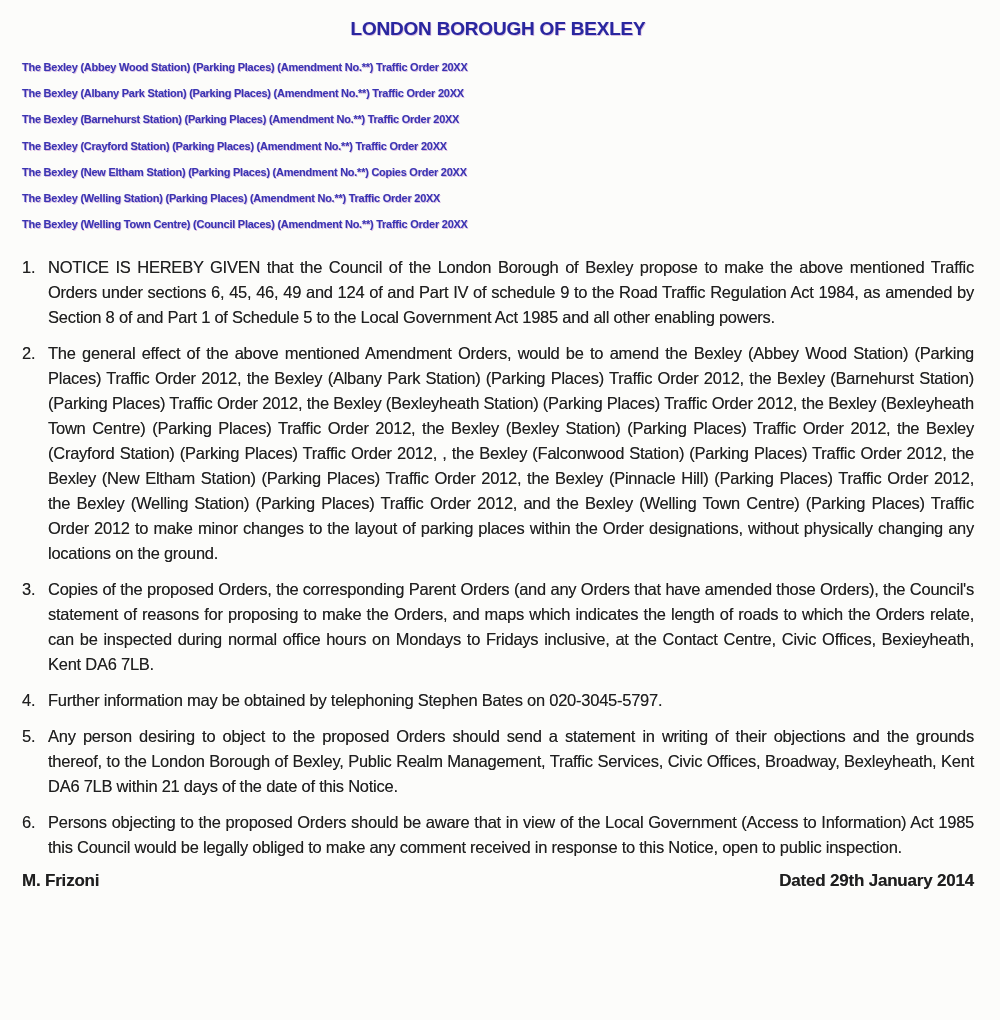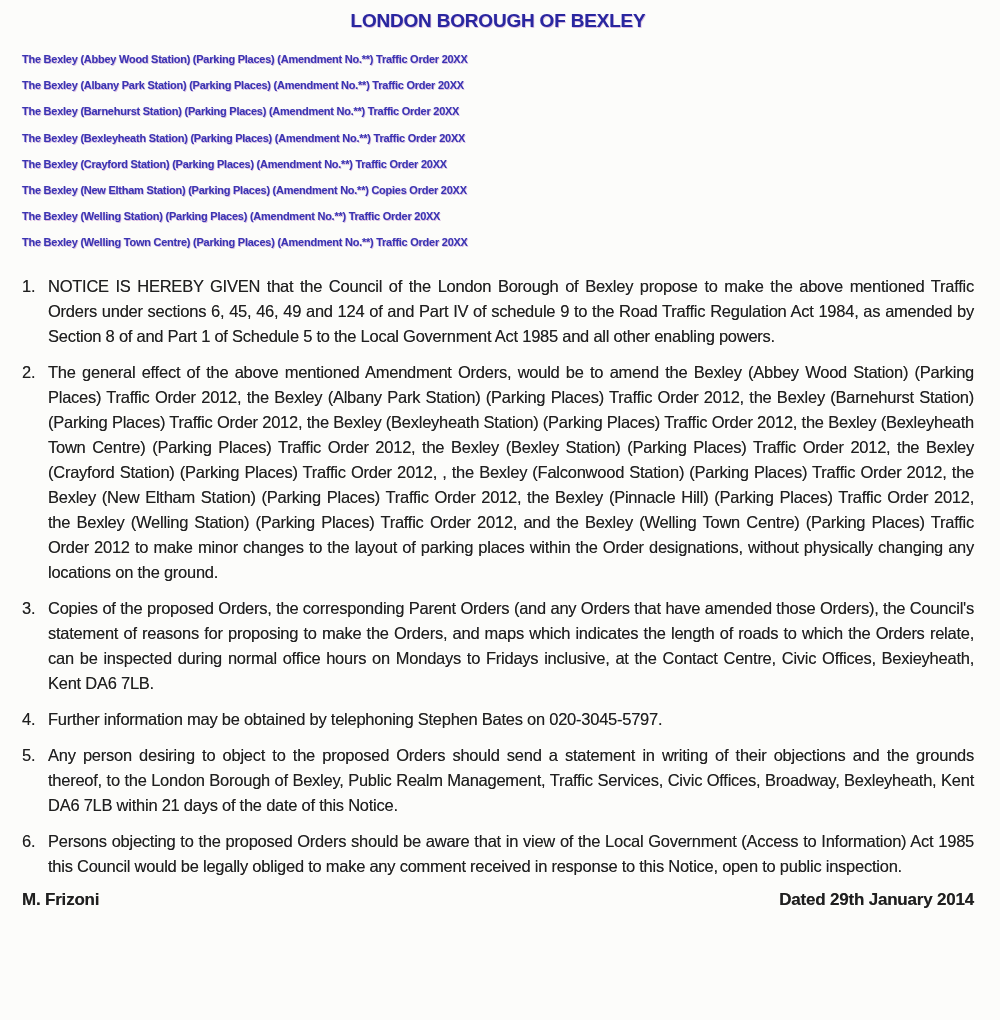--- a/index.html
+++ b/index.html
@@ -7,21 +7,21 @@
     padding: 0;
     background: #ffffff;
   }
   .page {
     position: relative;
     width: 1000px;
     height: 1020px;
     box-sizing: border-box;
     background: var(--paper-bg, #fcfcfa);
     font-family: "Liberation Sans", sans-serif;
-    padding: 6px 26px 6px 22px;
+    padding: 14px 26px 6px 22px;
     overflow: hidden;
   }
   .doc-title {
     margin: 4px 0 14px 0;
     text-align: center;
     font-size: 19px;
     font-weight: bold;
     letter-spacing: -0.2px;
     color: var(--title-blue, #29279f);
     text-shadow: 0.7px 0.5px 0 rgba(140, 40, 170, 0.30), -0.5px 0 0 rgba(90, 60, 200, 0.25);
@@ -71,25 +71,24 @@
 <body>
 
 <div class="page">
 
   <div class="doc-title">LONDON BOROUGH OF BEXLEY</div>
 
   <div class="orders">
     <div class="order-line">The Bexley (Abbey Wood Station) (Parking Places) (Amendment No.**) Traffic Order 20XX</div>
     <div class="order-line">The Bexley (Albany Park Station) (Parking Places) (Amendment No.**) Traffic Order 20XX</div>
     <div class="order-line">The Bexley (Barnehurst Station) (Parking Places) (Amendment No.**) Traffic Order 20XX</div>
-    <div class="order-line">The Bexley (Bexleyheath Station) (Parking Places) (Amendment No.**) Traffic Order 20XX</div>
     <div class="order-line">The Bexley (Crayford Station) (Parking Places) (Amendment No.**) Traffic Order 20XX</div>
     <div class="order-line">The Bexley (New Eltham Station) (Parking Places) (Amendment No.**) Copies Order 20XX</div>
     <div class="order-line">The Bexley (Welling Station) (Parking Places) (Amendment No.**) Traffic Order 20XX</div>
-    <div class="order-line">The Bexley (Welling Town Centre) (Parking Places) (Amendment No.**) Traffic Order 20XX</div>
+    <div class="order-line">The Bexley (Welling Town Centre) (Council Places) (Amendment No.**) Traffic Order 20XX</div>
   </div>
 
   <div>
     <div class="para">
       <span class="num">1.</span>
       <span class="ptext">NOTICE IS HEREBY GIVEN that the Council of the London Borough of Bexley propose to make the above mentioned Traffic Orders under sections 6, 45, 46, 49 and 124 of and Part IV of schedule 9 to the Road Traffic Regulation Act 1984, as amended by Section 8 of and Part 1 of Schedule 5 to the Local Government Act 1985 and all other enabling powers.</span>
     </div>
     <div class="para">
       <span class="num">2.</span>
       <span class="ptext">The general effect of the above mentioned Amendment Orders, would be to amend the Bexley (Abbey Wood Station) (Parking Places) Traffic Order 2012, the Bexley (Albany Park Station) (Parking Places) Traffic Order 2012, the Bexley (Barnehurst Station) (Parking Places) Traffic Order 2012, the Bexley (Bexleyheath Station) (Parking Places) Traffic Order 2012, the Bexley (Bexleyheath Town Centre) (Parking Places) Traffic Order 2012, the Bexley (Bexley Station) (Parking Places) Traffic Order 2012, the Bexley (Crayford Station) (Parking Places) Traffic Order 2012, , the Bexley (Falconwood Station) (Parking Places) Traffic Order 2012, the Bexley (New Eltham Station) (Parking Places) Traffic Order 2012, the Bexley (Pinnacle Hill) (Parking Places) Traffic Order 2012, the Bexley (Welling Station) (Parking Places) Traffic Order 2012, and the Bexley (Welling Town Centre) (Parking Places) Traffic Order 2012 to make minor changes to the layout of parking places within the Order designations, without physically changing any locations on the ground.</span>

